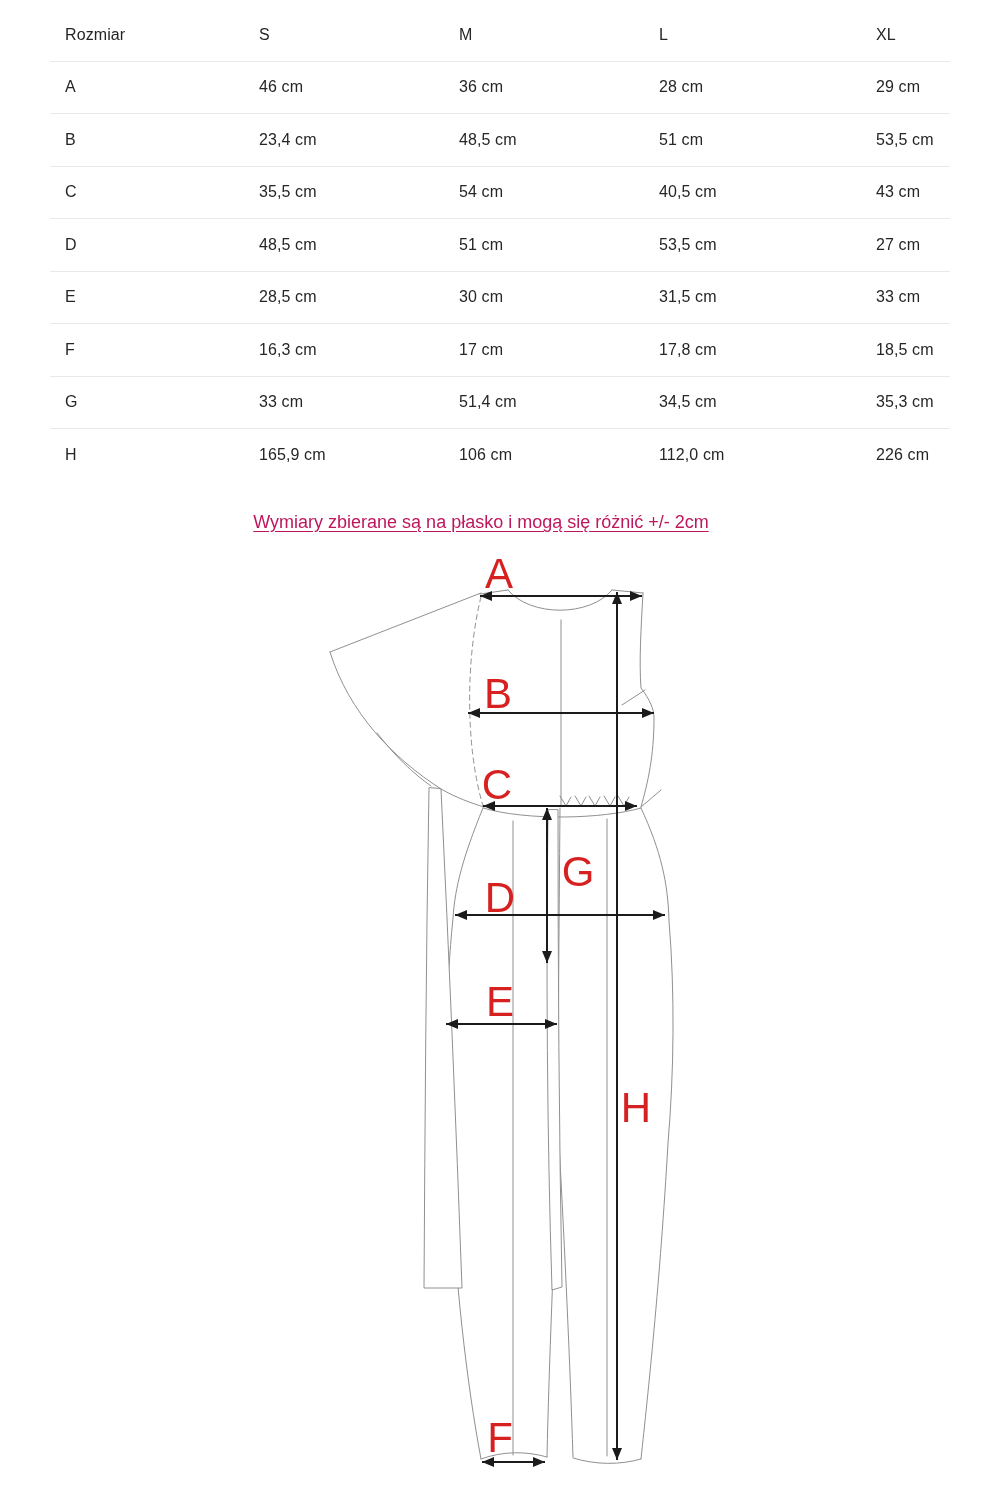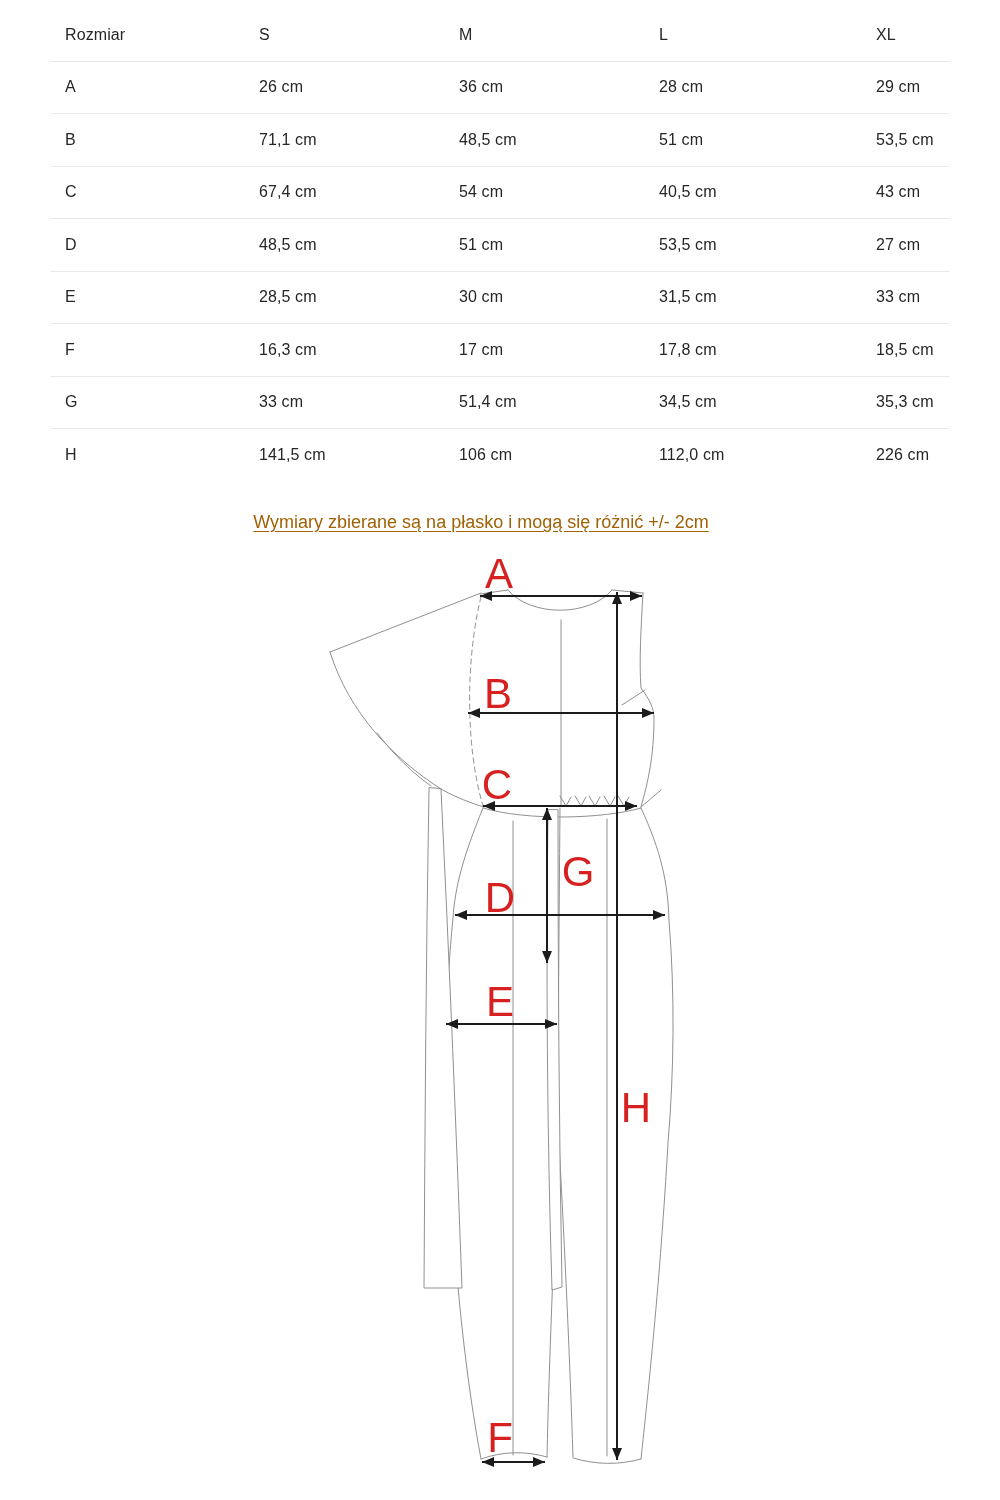--- a/index.html
+++ b/index.html
@@ -37,21 +37,21 @@
   .c4{width:217px;}
   .c5{flex:1;}
   
   .note{
     position:absolute;
     top:512px;
     left:0;
     width:962px;
     text-align:center;
     font-size:18px;
-    color:#a16207;
+    color:#be185d;
     text-decoration:underline;
     text-underline-offset:3px;
   }
   
   .diagram-svg{
     position:absolute;
     left:0;
     top:0;
     width:1000px;
     height:1500px;
@@ -89,35 +89,35 @@
     <div class="trow">
       <span class="c c1">Rozmiar</span>
       <span class="c c2">S</span>
       <span class="c c3">M</span>
       <span class="c c4">L</span>
       <span class="c c5">XL</span>
     </div>
 
     <div class="trow">
       <span class="c c1">A</span>
-      <span class="c c2">26 cm</span>
+      <span class="c c2">46 cm</span>
       <span class="c c3">36 cm</span>
       <span class="c c4">28 cm</span>
       <span class="c c5">29 cm</span>
     </div>
     <div class="trow">
       <span class="c c1">B</span>
-      <span class="c c2">71,1 cm</span>
+      <span class="c c2">23,4 cm</span>
       <span class="c c3">48,5 cm</span>
       <span class="c c4">51 cm</span>
       <span class="c c5">53,5 cm</span>
     </div>
     <div class="trow">
       <span class="c c1">C</span>
-      <span class="c c2">67,4 cm</span>
+      <span class="c c2">35,5 cm</span>
       <span class="c c3">54 cm</span>
       <span class="c c4">40,5 cm</span>
       <span class="c c5">43 cm</span>
     </div>
     <div class="trow">
       <span class="c c1">D</span>
       <span class="c c2">48,5 cm</span>
       <span class="c c3">51 cm</span>
       <span class="c c4">53,5 cm</span>
       <span class="c c5">27 cm</span>
@@ -138,21 +138,21 @@
     </div>
     <div class="trow">
       <span class="c c1">G</span>
       <span class="c c2">33 cm</span>
       <span class="c c3">51,4 cm</span>
       <span class="c c4">34,5 cm</span>
       <span class="c c5">35,3 cm</span>
     </div>
     <div class="trow">
       <span class="c c1">H</span>
-      <span class="c c2">141,5 cm</span>
+      <span class="c c2">165,9 cm</span>
       <span class="c c3">106 cm</span>
       <span class="c c4">112,0 cm</span>
       <span class="c c5">226 cm</span>
     </div>
   </div>
 
   <div class="note">Wymiary zbierane są na płasko i mogą się różnić +/- 2cm</div>
 
   <svg class="diagram-svg" viewBox="0 0 1000 1500" xmlns="http://www.w3.org/2000/svg">
     <defs>

